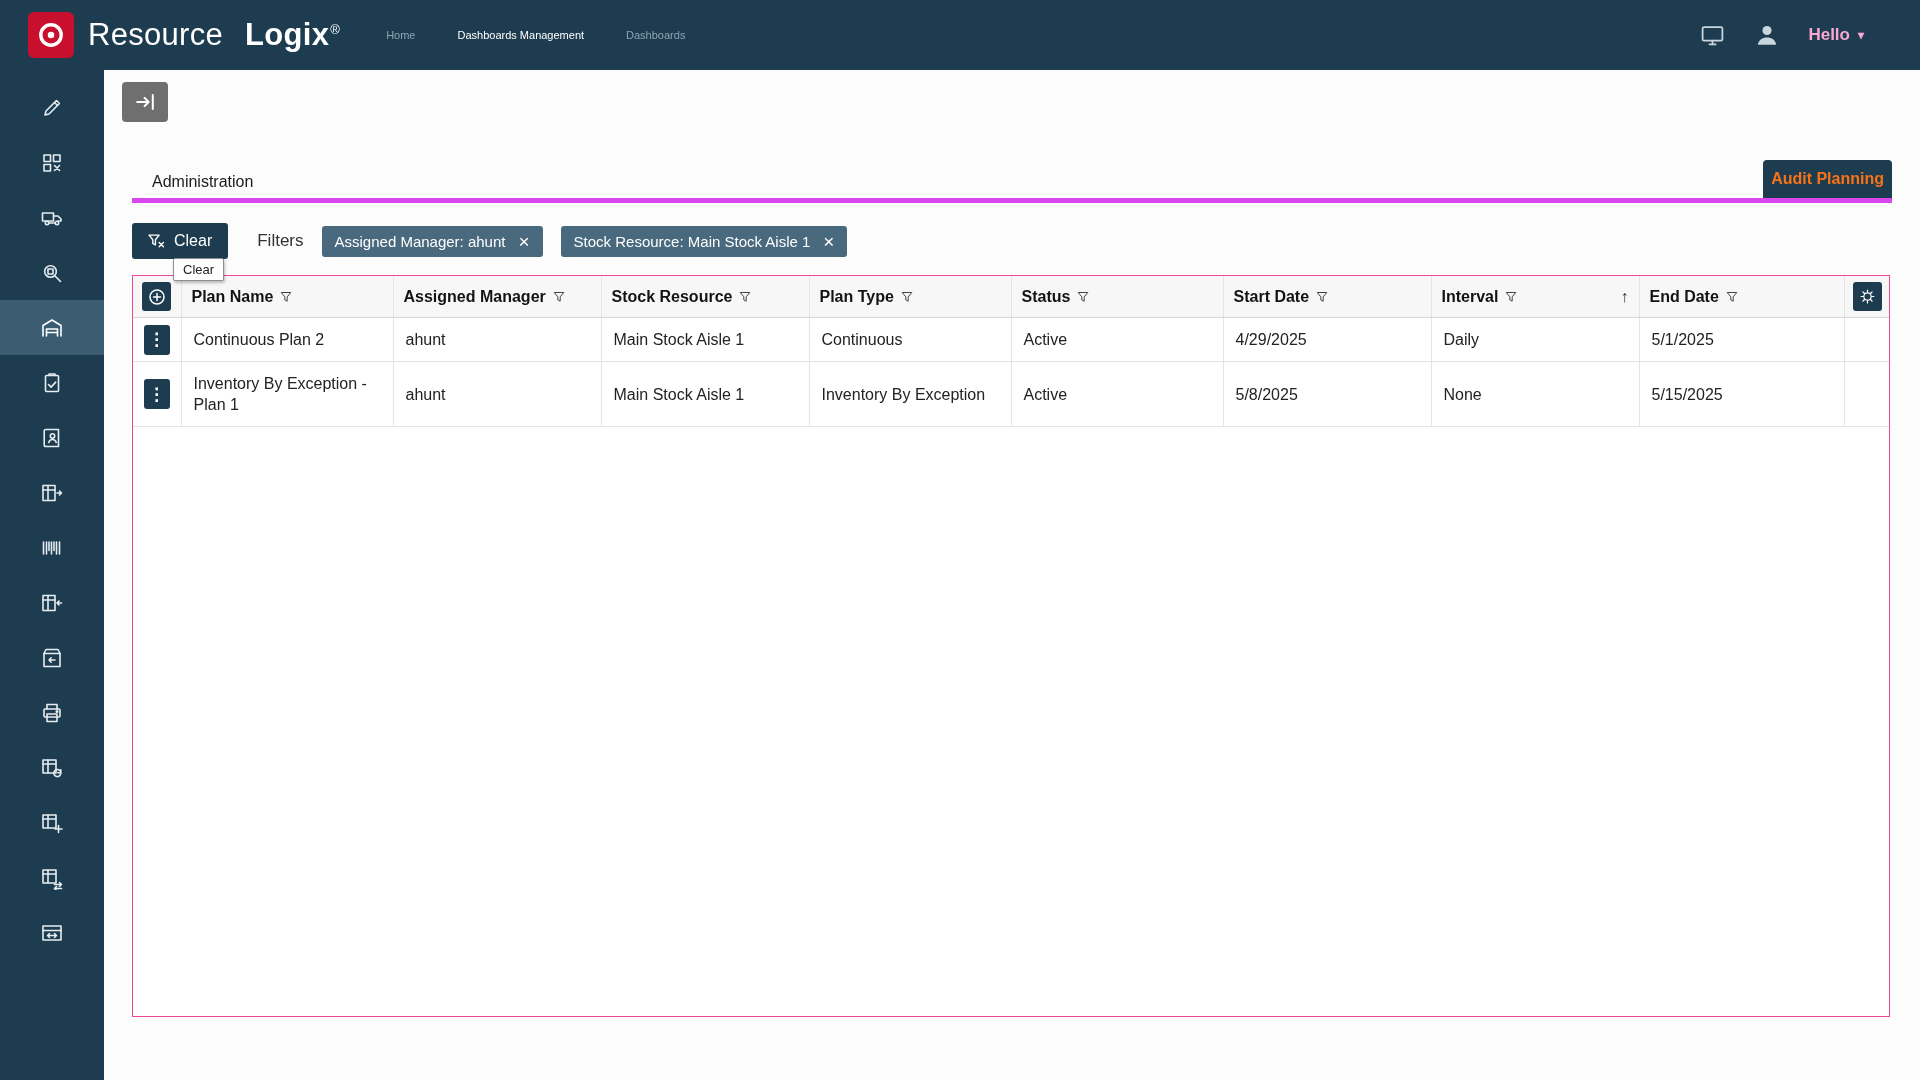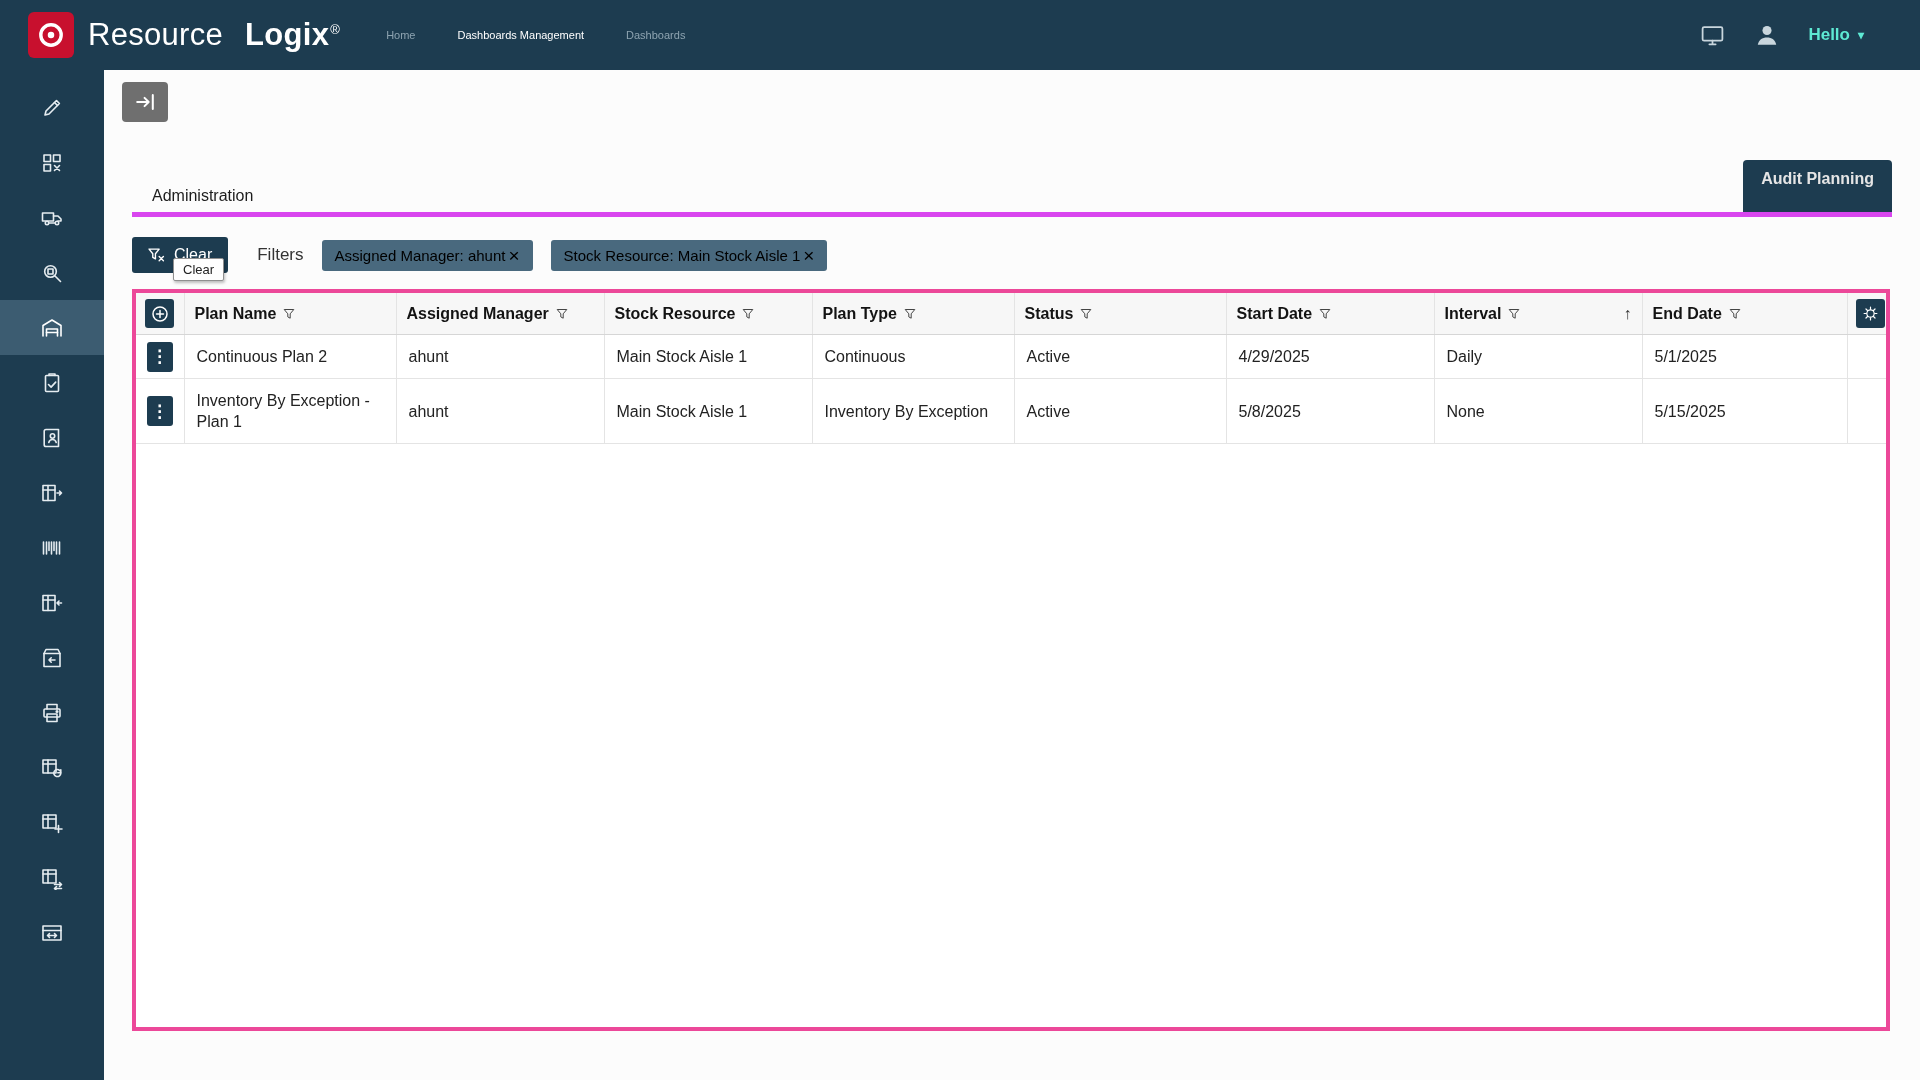--- a/index.html
+++ b/index.html
@@ -11,55 +11,55 @@
   .logo { width:46px; height:46px; background:#c8102e; border-radius:6px; margin-left:28px;
           display:flex; align-items:center; justify-content:center; cursor:pointer; flex:0 0 46px; }
   .brand { color:#fff; font-size:31px; margin-left:14px; letter-spacing:.3px; white-space:nowrap; }
   .brand .b2 { font-weight:bold;margin-left:22px; }
   .brand .reg { font-size:13px; vertical-align:super; margin-left:1px; }
   .topnav { display:flex; gap:42px; margin-left:46px; align-items:center; }
   .navlink { font-size:11px; color:#8ea4b1; cursor:pointer; text-decoration:none; white-space:nowrap; }
   .navlink.active { color:#ffffff; }
   .nav-right { margin-left:auto; display:flex; align-items:center; gap:28px; margin-right:56px; }
   .nav-ic { display:flex; align-items:center; cursor:pointer; }
-  .greeting { display:flex; align-items:center; gap:8px; color:#5eead4; font-weight:bold; font-size:17px; cursor:pointer; }
+  .greeting { display:flex; align-items:center; gap:8px; color:#f9a8d4; font-weight:bold; font-size:17px; cursor:pointer; }
   .caret { font-size:12px; }
 
   
   .body-row { flex:1; display:flex; min-height:0; }
   .sidebar { flex:0 0 104px; width:104px; background:#1d3c50; padding-top:10px; display:flex; flex-direction:column; }
   .side-item { height:55px; display:flex; align-items:center; justify-content:center; cursor:pointer; }
   .side-item.active { background:#3c5c71; }
 
   .content { flex:1; background:#fcfcfc; position:relative; overflow:hidden; }
 
   
   .collapse-btn { margin:12px 0 0 18px; width:46px; height:40px; background:#6f6f6f; border:none; border-radius:4px;
                   display:flex; align-items:center; justify-content:center; cursor:pointer; }
 
   
   .tabs { margin:38px 28px 0 28px; border-bottom:5px solid #d946ef; display:flex; align-items:flex-end;justify-content:space-between; }
   .tab { font-size:16px; color:#1c1c1c; padding:0 20px; height:33px; line-height:33px; cursor:pointer; white-space:nowrap; }
-  .tab.active { background:#1d3c50; color:#e5e5e5; font-weight:bold; height:52px; line-height:38px; border-radius:4px 4px 0 0; padding:0 18px; }
+  .tab.active { background:#1d3c50; color:#f97316; font-weight:bold; height:38px; line-height:38px; border-radius:4px 4px 0 0; padding:0 8px; }
 
   
   .filter-row { margin:20px 0 0 28px; height:36px; display:flex; align-items:center; gap:18px; }
   .clear-btn { display:flex; align-items:center; gap:9px; background:#1d3c50; color:#fff; border:none; height:36px;
                padding:0 16px; border-radius:3px; font-size:16px; cursor:pointer; font-family:inherit; }
   .filters-label { font-size:17px; color:#333; margin-left:11px; }
-  .chip { display:flex; align-items:center; gap:3px; background:#49697e; color:#000000; height:31px; padding:0 13px;
+  .chip { display:flex; align-items:center; gap:13px; background:#49697e; color:#ffffff; height:31px; padding:0 13px;
           border-radius:3px; font-size:15px; cursor:default; white-space:nowrap; }
   .chip-x { font-size:19px; cursor:pointer; line-height:1; }
 
   
   .tooltip { position:absolute; left:69px; top:188px; background:#fefefe; border:1px solid #8f8f8f; border-radius:2px;
              padding:3px 9px; font-size:13px; color:#222; box-shadow:1px 2px 3px rgba(0,0,0,.25); z-index:5; }
 
   
-  .table-wrap { margin:16px 0 0 28px; width:1758px; height:742px; background:#fff; border:4px solid #ec4899; overflow:hidden; }
+  .table-wrap { margin:16px 0 0 28px; width:1758px; height:742px; background:#fff; border:1px solid #ec4899; overflow:hidden; }
   table { width:100%; border-collapse:collapse; table-layout:fixed; font-size:16px; color:#222; }
   th, td { border-right:1px solid #e4e4e4; border-bottom:1px solid #e4e4e4; padding:11px 12px; text-align:left;
            vertical-align:middle; line-height:21px; }
   th { background:#f7f7f7; font-weight:bold; color:#131313; border-bottom:1px solid #d6d6d6; padding:10px 10px; }
   th:last-child, td:last-child { border-right:none; }
   .action-col { padding:6px 4px; text-align:center; }
   .sq-btn { width:29px; height:29px; background:#1d3c50; border:none; border-radius:3px; display:inline-flex;
             align-items:center; justify-content:center; cursor:pointer; color:#fff; }
   .row-btn { width:26px; height:30px; }
   .kebab { font-size:17px; color:#fff; font-weight:bold; }

